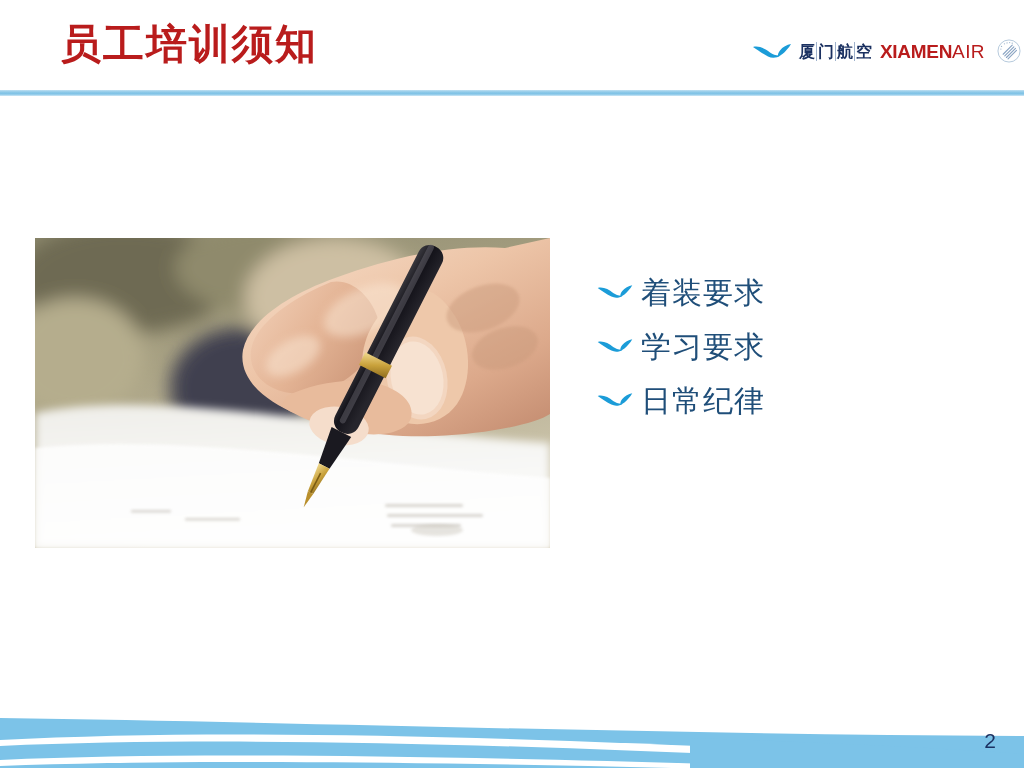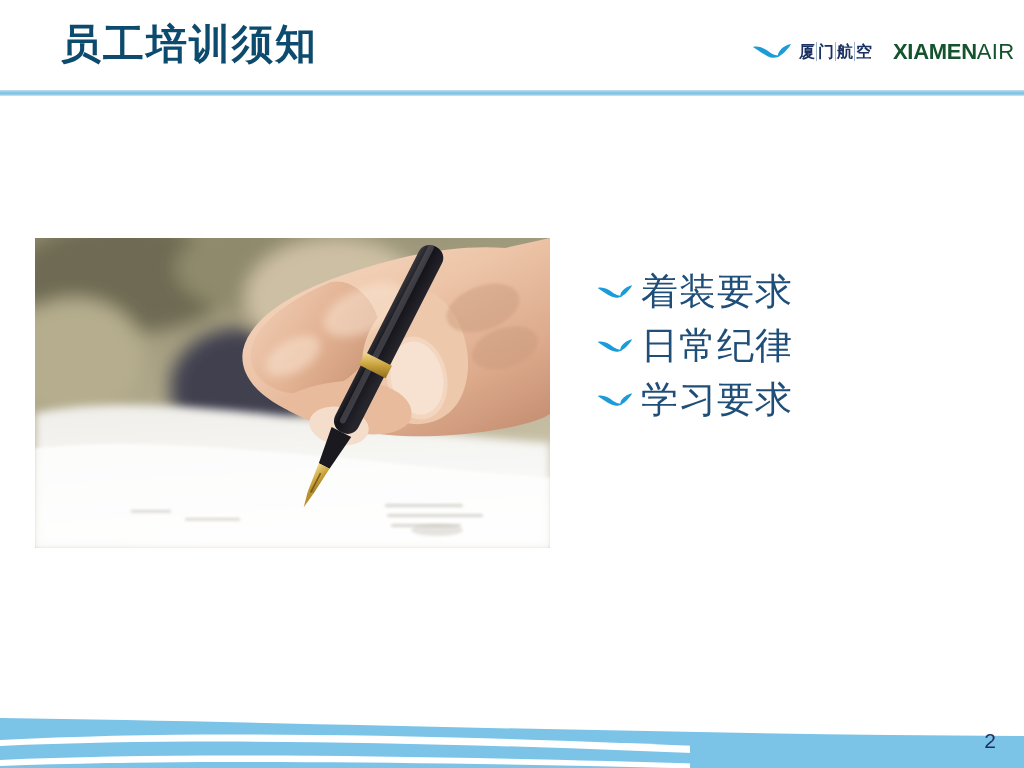--- a/index.html
+++ b/index.html
@@ -26,21 +26,21 @@
     width: 1024px;
     height: 96px;
   }
 
   #slide-title {
     position: absolute;
     left: 60px;
     top: 22px;
     font-size: 41px;
     font-weight: bold;
-    color: #0c4a6e;
+    color: #b91c1c;
     letter-spacing: 2px;
     line-height: 1.1;
     white-space: nowrap;
     font-family: "DejaVu Sans", "Liberation Sans", sans-serif;
   }
 
   #header-rule {
     position: absolute;
     left: 0;
     top: 90px;
@@ -75,26 +75,26 @@
     font-size: 16px;
     font-weight: bold;
     color: #1b3161;
     line-height: 19px;
     padding: 0 1px;
     border-right: 1px solid #9fb2cc;
     font-family: "DejaVu Sans", "Liberation Sans", sans-serif;
   }
   #logo-cn span:last-child { border-right: none; }
   #logo-en {
-    font-size: 22px;
+    font-size: 19px;
     letter-spacing: -0.3px;
-    color: #14532d;
+    color: #b91c1c;
     font-weight: bold;
     line-height: 19px;
-    margin-left: 14px;
+    margin-left: 1px;
   }
   #logo-en .light {
     font-weight: normal;
     letter-spacing: 0.4px;
   }
   #logo-seal {
     width: 26px;
     height: 26px;
     margin-left: 5px;
     flex: none;
@@ -125,21 +125,21 @@
     align-items: center;
     height: 54px;
   }
   .bullet-icon {
     width: 40px;
     height: 20px;
     flex: none;
     margin-right: 6px;
   }
   .bullet-label {
-    font-size: 37px;
+    font-size: 30px;
     color: #1f4e79;
     letter-spacing: 1px;
     line-height: 1.1;
     white-space: nowrap;
     font-family: "DejaVu Sans", "Liberation Sans", sans-serif;
   }
 
   
   #footer {
     position: absolute;
@@ -327,29 +327,29 @@
       </svg>
       <div class="bullet-label">着装要求</div>
     </div>
 
 
     <div class="bullet-row">
       <svg class="bullet-icon" viewBox="0 0 80 44">
         <path d="M2 13 C14 10, 26 16, 36 24 C42 28, 49 31, 57 30 C50 35, 40 36, 32 32 C22 27, 11 19, 2 13 Z" fill="#1b9cd8"></path>
         <path d="M78 7 C70 8, 61 13, 56 20 C53 24, 51 28, 52 32 C58 30, 64 25, 69 19 C73 15, 76 11, 78 7 Z" fill="#1b9cd8"></path>
       </svg>
-      <div class="bullet-label">日常纪律</div>
+      <div class="bullet-label">学习要求</div>
     </div>
 
     <div class="bullet-row">
       <svg class="bullet-icon" viewBox="0 0 80 44">
         <path d="M2 13 C14 10, 26 16, 36 24 C42 28, 49 31, 57 30 C50 35, 40 36, 32 32 C22 27, 11 19, 2 13 Z" fill="#1b9cd8"></path>
         <path d="M78 7 C70 8, 61 13, 56 20 C53 24, 51 28, 52 32 C58 30, 64 25, 69 19 C73 15, 76 11, 78 7 Z" fill="#1b9cd8"></path>
       </svg>
-      <div class="bullet-label">学习要求</div>
+      <div class="bullet-label">日常纪律</div>
     </div>
 
   </div>
 
   <div id="footer">
     <svg width="1024" height="68" viewBox="0 0 1024 68">
 
       <path d="M0 18 L1024 56 L1024 68 L0 68 Z" fill="#ffffff"></path>
       <path d="M0 18 C300 22, 640 34, 1024 36 L1024 68 L0 68 Z" fill="#7cc3e8"></path>
 

